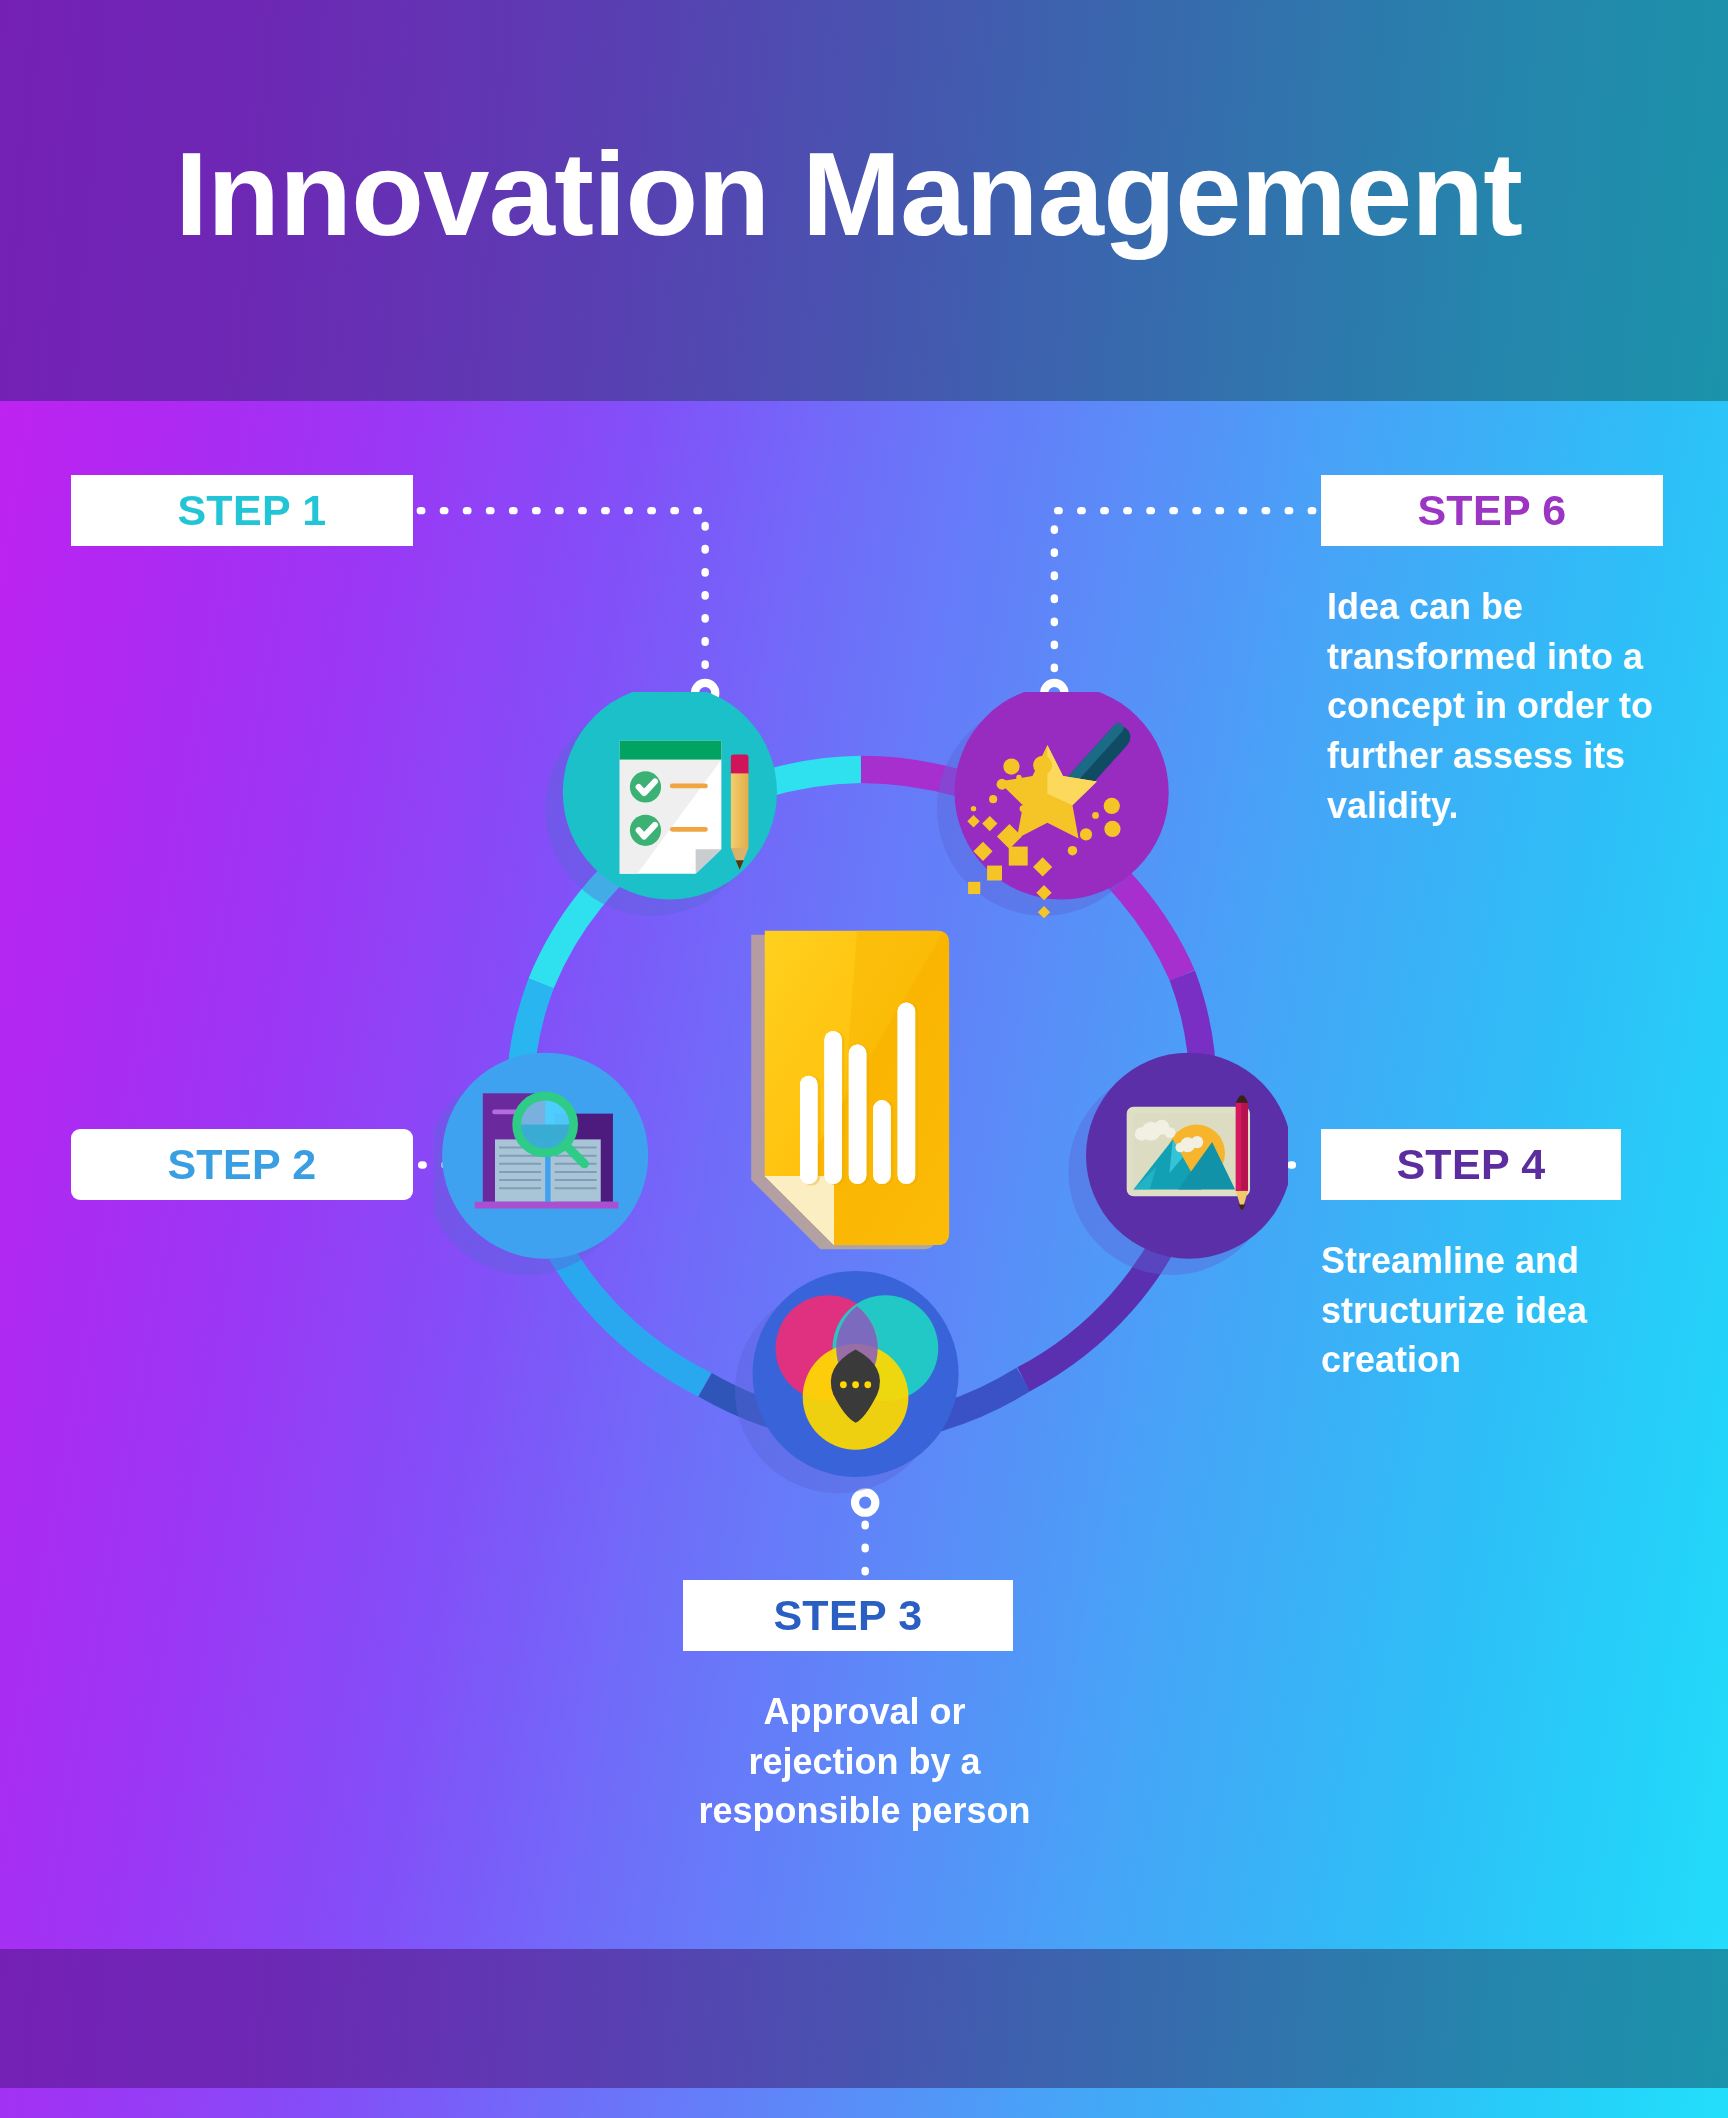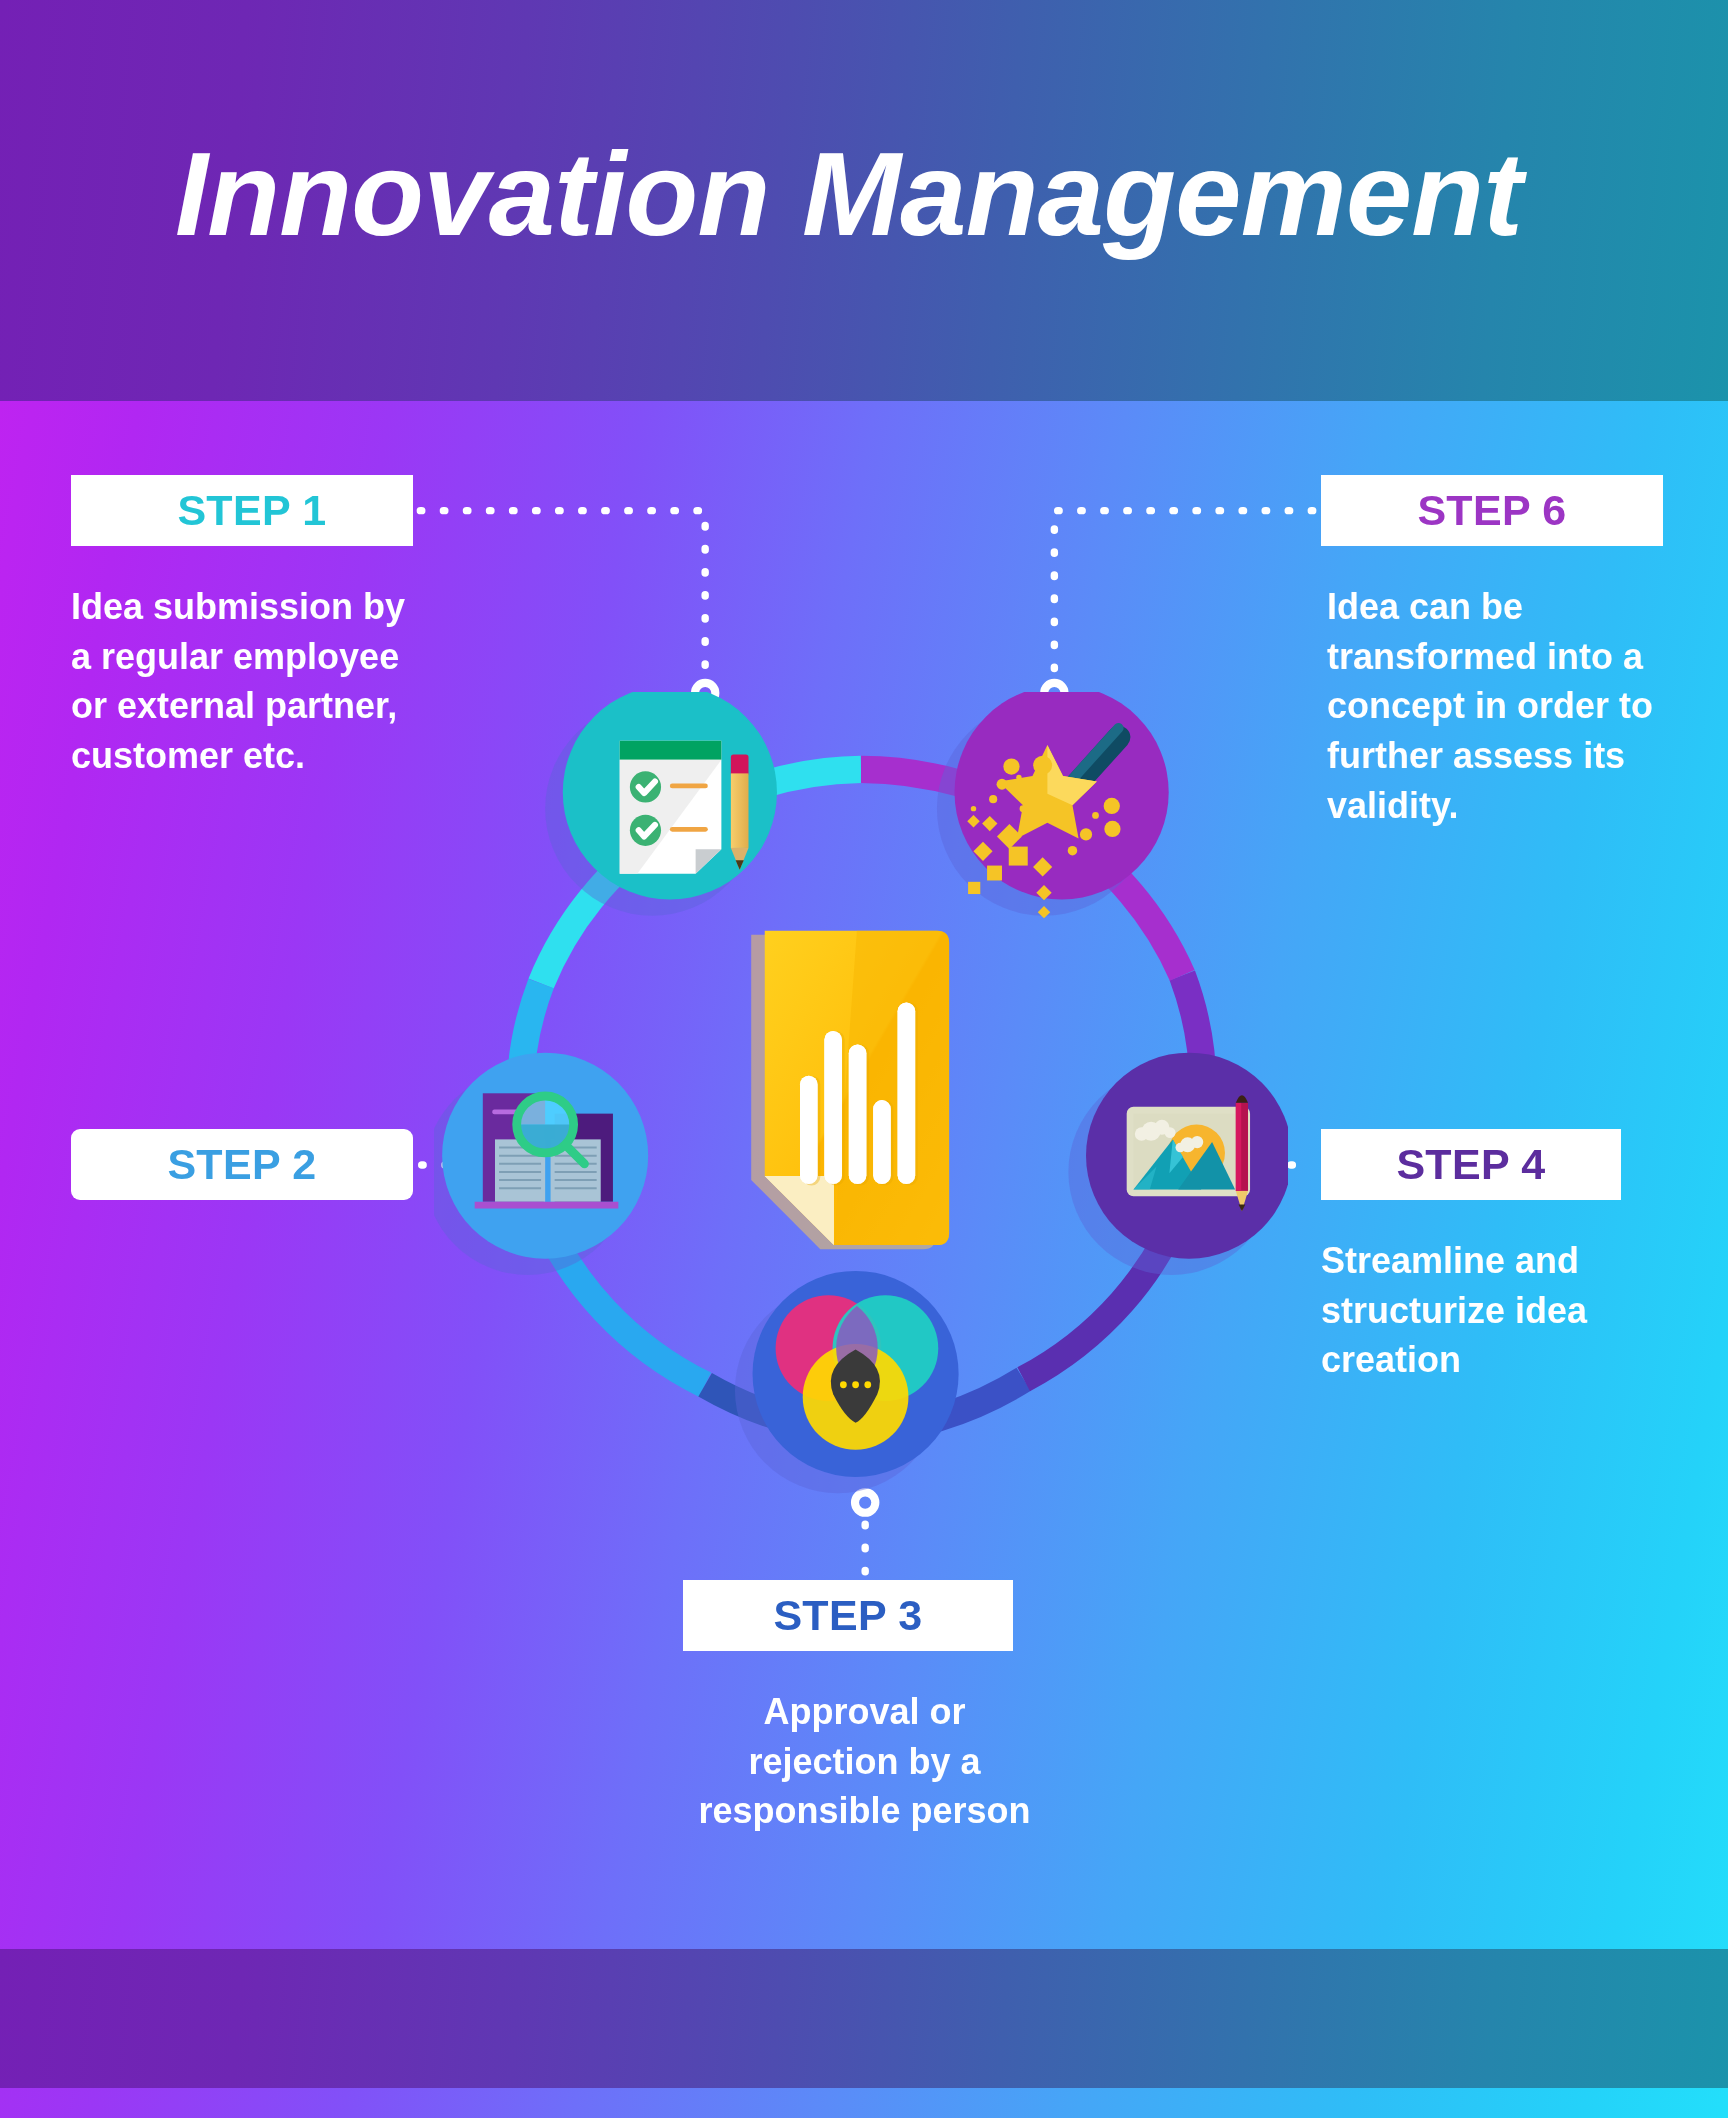--- a/index.html
+++ b/index.html
@@ -39,21 +39,21 @@
     position:absolute; left:0; top:0; width:1729px; height:401px;
     background:linear-gradient(95deg,
         #7420b5 0%,
         #6e27b4 14%,
         #5f38b3 30%,
         #4e4cb0 45%,
         #3f5fae 58%,
         #3272ad 72%,
         #2585ac 86%,
         #1b93ab 100%);
-    display:flex; align-items:center;font-style:italic;
+    display:flex; align-items:center;
   }
   .header-title {
     color:#ffffff;
     font-size:119px;
     font-weight:700;
     letter-spacing:-0.7px;
     margin-left:175px;
     margin-top:-13.6px;
     white-space:nowrap;
     font-family:"Liberation Sans", sans-serif;
@@ -376,24 +376,20 @@
         <rect x="612" y="520" width="26" height="206" rx="13"></rect>
         <rect x="648" y="602" width="26" height="124" rx="13"></rect>
         <rect x="684" y="458" width="26" height="268" rx="13"></rect>
       </g>
     </g>
   </svg>
 
   <div class="step-box" id="step1-box">
     <span class="step-label" style="color: rgb(34, 197, 214);">STEP 1</span>
   </div>
-  <div class="step-desc" id="step1-desc">Idea submission by
-a regular employee
-or external partner,
-customer etc.</div>
 
   <div class="step-box" id="step2-box">
     <span class="step-label" style="color: rgb(58, 159, 226);">STEP 2</span>
   </div>
 
   <div class="step-box" id="step3-box">
     <span class="step-label" style="color: rgb(43, 94, 194);">STEP 3</span>
   </div>
   <div class="step-desc" id="step3-desc">Approval or
 rejection by a

